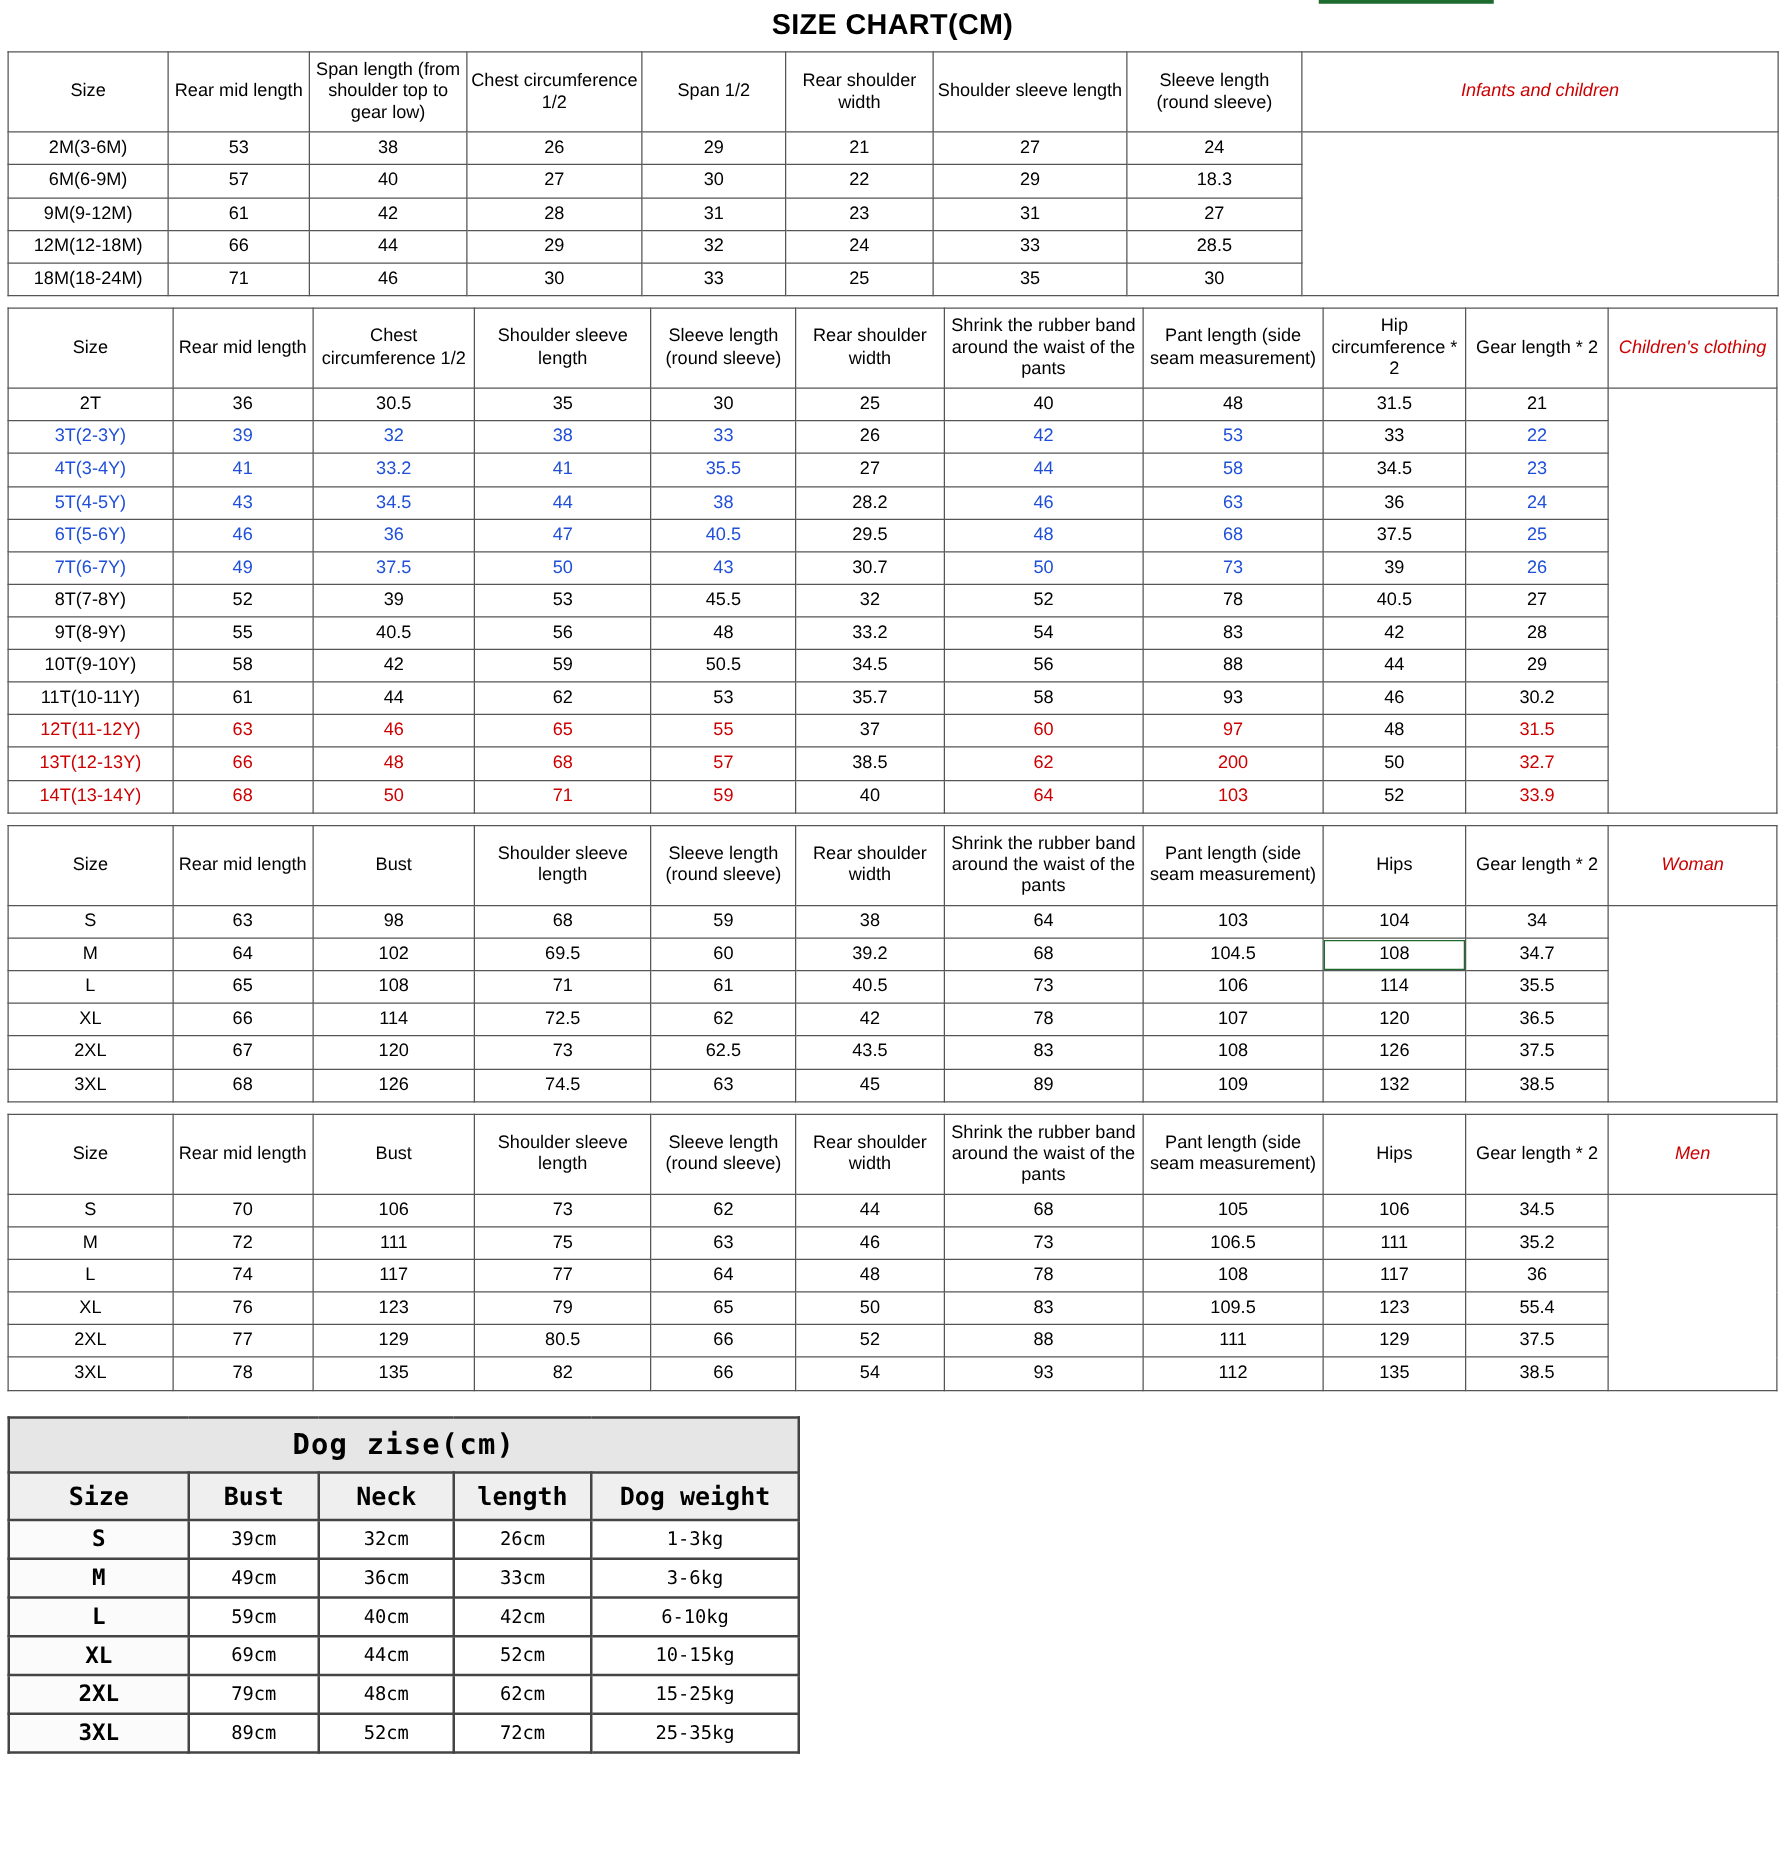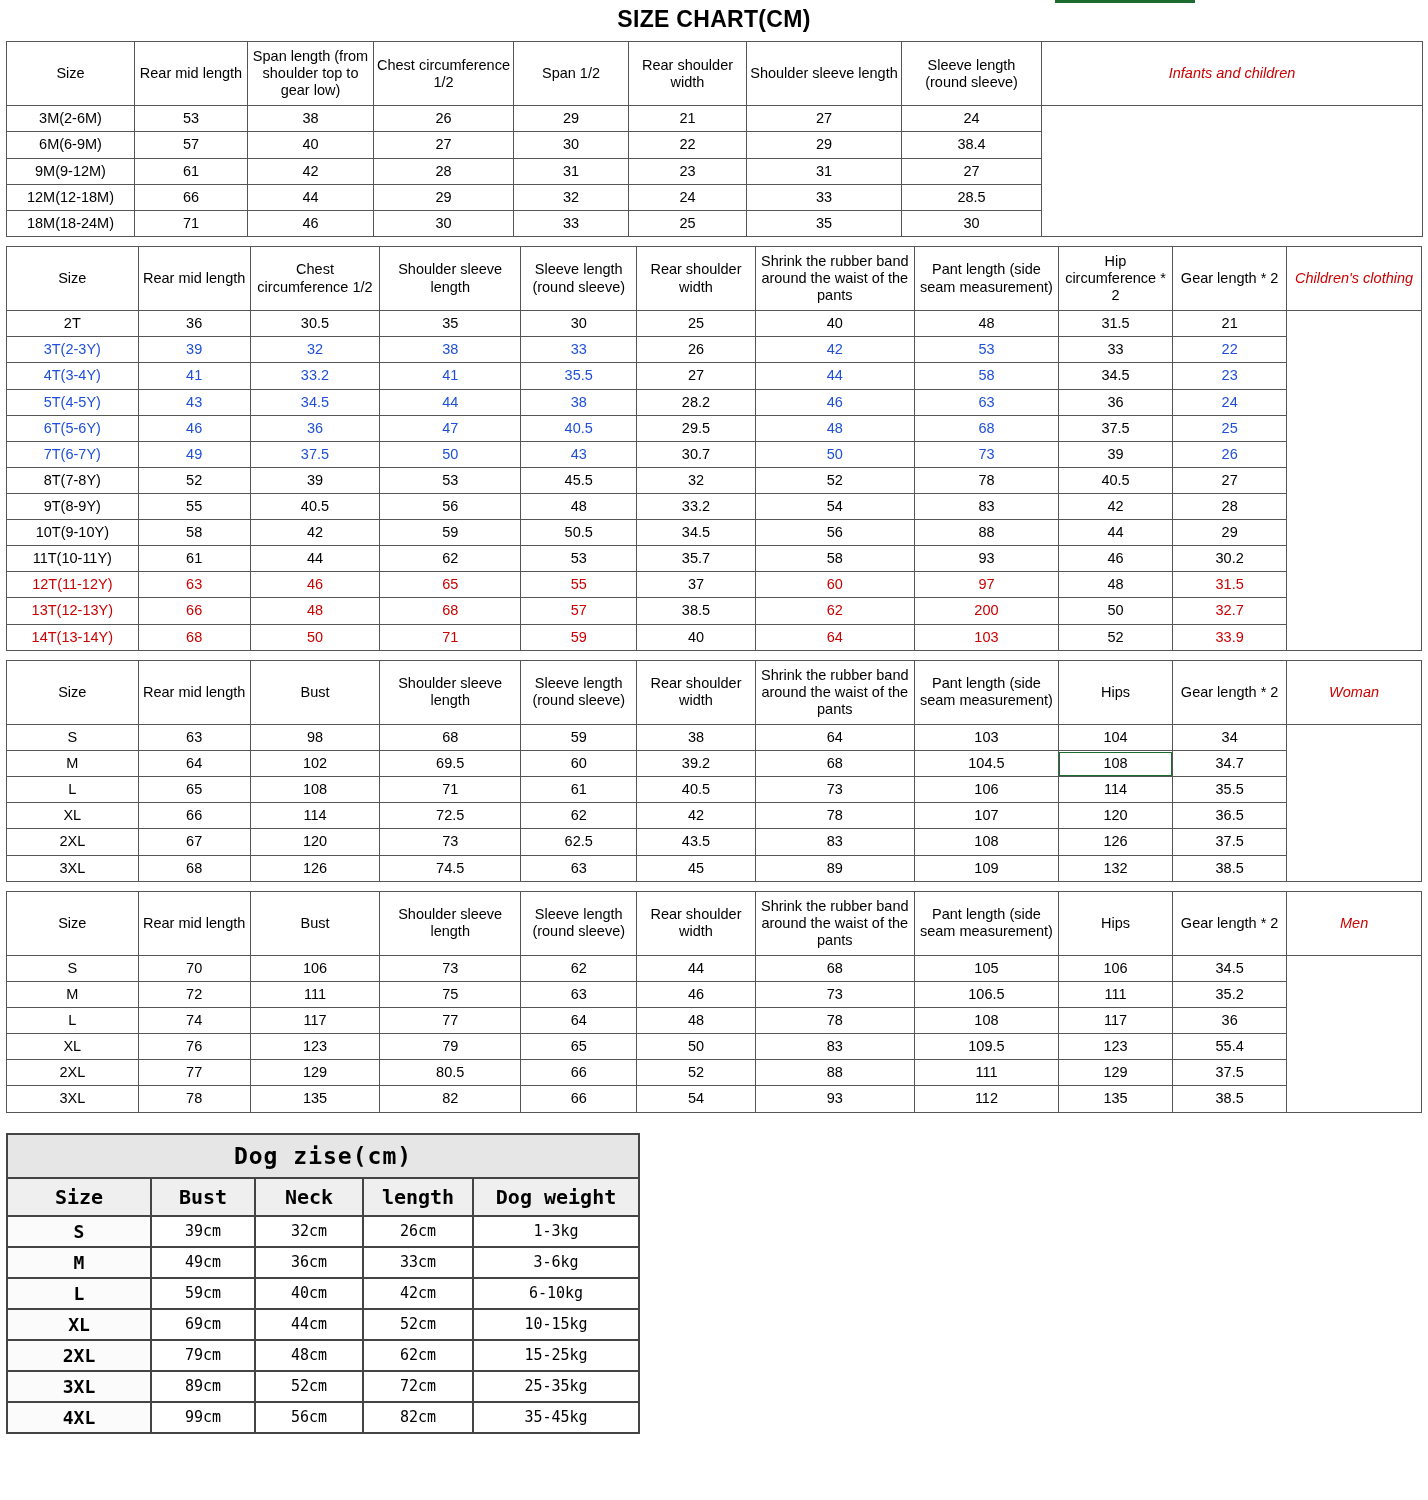--- a/index.html
+++ b/index.html
@@ -168,38 +168,38 @@
           <td>Chest circumference 1/2</td>
           <td>Span 1/2</td>
           <td>Rear shoulder width</td>
           <td>Shoulder sleeve length</td>
           <td>Sleeve length (round sleeve)</td>
           <td rowspan="6" class="catcell">Infants and children</td>
         </tr>
       </thead>
       <tbody>
         <tr>
-          <td class="blk">3M(2-6M)</td>
+          <td class="blk">2M(3-6M)</td>
           <td class="blk">53</td>
           <td class="blk">38</td>
           <td class="blk">26</td>
           <td class="blk">29</td>
           <td class="blk">21</td>
           <td class="blk">27</td>
           <td class="blk">24</td>
         </tr>
         <tr>
           <td class="blk">6M(6-9M)</td>
           <td class="blk">57</td>
           <td class="blk">40</td>
           <td class="blk">27</td>
           <td class="blk">30</td>
           <td class="blk">22</td>
           <td class="blk">29</td>
-          <td class="blk">38.4</td>
+          <td class="blk">18.3</td>
         </tr>
         <tr>
           <td class="blk">9M(9-12M)</td>
           <td class="blk">61</td>
           <td class="blk">42</td>
           <td class="blk">28</td>
           <td class="blk">31</td>
           <td class="blk">23</td>
           <td class="blk">31</td>
           <td class="blk">27</td>
@@ -688,24 +688,17 @@
           <td>62cm</td>
           <td>15-25kg</td>
         </tr>
         <tr>
           <td class="sizecol">3XL</td>
           <td>89cm</td>
           <td>52cm</td>
           <td>72cm</td>
           <td>25-35kg</td>
         </tr>
-        <tr>
-          <td class="sizecol">4XL</td>
-          <td>99cm</td>
-          <td>56cm</td>
-          <td>82cm</td>
-          <td>35-45kg</td>
-        </tr>
       </tbody>
     </table>
   </div>
 
 </div>
 
 </body></html>

